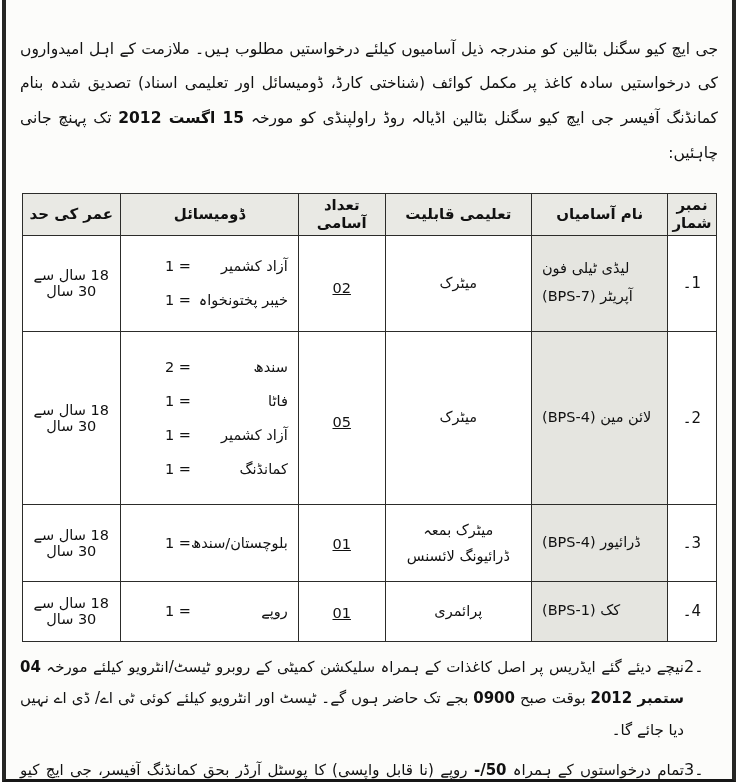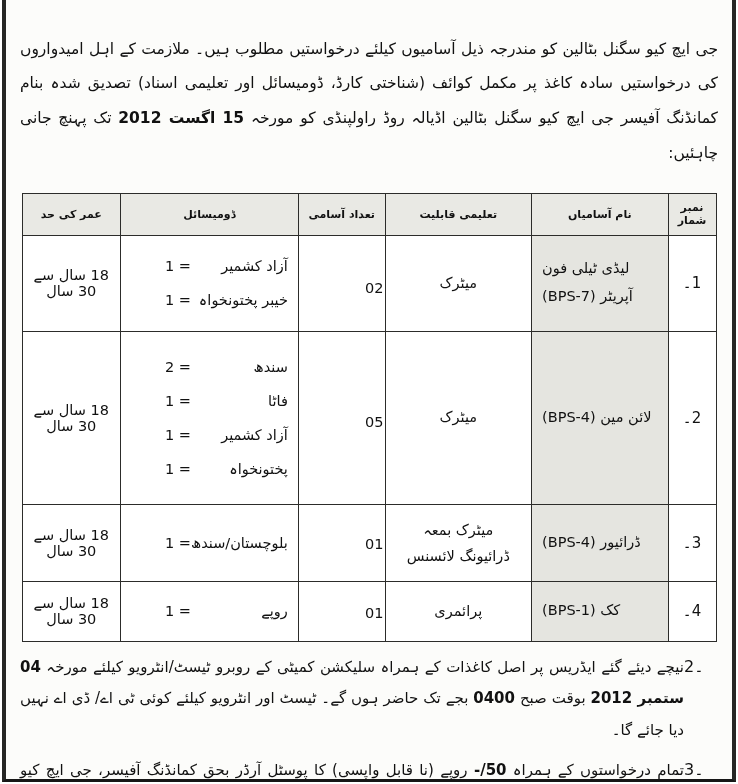--- a/index.html
+++ b/index.html
@@ -42,34 +42,34 @@
     width:695px;margin:3px auto 0 auto;
     border-collapse:collapse;
     background:#fff;
   }
   table.jobs th,table.jobs td{
     border:1.6px solid #2c2c2a;
     font-size:14.5px;
     vertical-align:middle;
   }
   table.jobs thead th{
-    height:37px;background:#e9e9e4;font-weight:bold;font-size:11px;
+    height:37px;background:#e9e9e4;font-weight:bold;font-size:15px;
     text-align:center;padding:2px 4px;
   }
   tr.r1 td{height:71px;}
   tr.r2 td{height:148px;}
   tr.r3 td{height:33px;}
   tr.r4 td{height:35px;}
   td.c-serial{text-align:center;}
   .serial-num,.note-num{direction:ltr;unicode-bidi:bidi-override;}
   .serial-num{font-size:15px;}
   td.c-name{background:#e5e5e0;text-align:left;padding:4px 10px;line-height:1.9;}
   .grade{direction:ltr;unicode-bidi:isolate;white-space:nowrap;}
   td.c-qual{text-align:center;padding:12px 12px;line-height:1.8;}
-  td.c-count{text-align:right;font-size:15px;vertical-align:top;padding-top:10px;}
+  td.c-count{text-align:center;font-size:15px;vertical-align:top;padding-top:10px;text-decoration:underline;}
   tr.r3 td.c-count,tr.r4 td.c-count{vertical-align:middle;padding-top:4px;}
   td.c-dom{padding:2px 10px 2px 44px;}
   .dom-line{
     display:flex;justify-content:space-between;align-items:center;
     direction:rtl;line-height:34px;
   }
   .dom-region{white-space:nowrap;}
   .dom-quota{direction:rtl;white-space:nowrap;}
   td.c-age{text-align:center;direction:rtl;}
   
@@ -138,21 +138,21 @@
             </div>
             <div class="dom-line">
               <span class="dom-region">فاٹا</span>
               <span class="dom-quota">= 1</span>
             </div>
             <div class="dom-line">
               <span class="dom-region">آزاد کشمیر</span>
               <span class="dom-quota">= 1</span>
             </div>
             <div class="dom-line">
-              <span class="dom-region">پختونخواہ</span>
+              <span class="dom-region">کمانڈنگ</span>
               <span class="dom-quota">= 1</span>
             </div>
           </td>
           <td class="c-age">18 سال سے 30 سال</td>
         </tr>
         <tr class="r3">
           <td class="c-serial"><span class="serial-num">۔3</span></td>
           <td class="c-name"><span>ڈرائیور </span><span class="grade">(BPS-4)</span></td>
           <td class="c-qual">میٹرک بمعہ ڈرائیونگ لائسنس</td>
           <td class="c-count">01</td>
@@ -176,21 +176,21 @@
             </div>
           </td>
           <td class="c-age">18 سال سے 30 سال</td>
         </tr>
       </tbody>
   </table>
 
   <div class="notes" id="notes">
       <div class="note">
         <div class="note-num">2۔</div>
-        <div class="note-text"><span>نیچے دیئے گئے ایڈریس پر اصل کاغذات کے ہمراہ سلیکشن کمیٹی کے روبرو ٹیسٹ/انٹرویو کیلئے مورخہ </span><span class="seg-bold">04 ستمبر 2012</span><span> بوقت صبح </span><span class="seg-bold">0400</span><span> بجے تک حاضر ہوں گے۔ ٹیسٹ اور انٹرویو کیلئے کوئی ٹی اے/ ڈی اے نہیں دیا جائے گا۔</span></div>
+        <div class="note-text"><span>نیچے دیئے گئے ایڈریس پر اصل کاغذات کے ہمراہ سلیکشن کمیٹی کے روبرو ٹیسٹ/انٹرویو کیلئے مورخہ </span><span class="seg-bold">04 ستمبر 2012</span><span> بوقت صبح </span><span class="seg-bold">0900</span><span> بجے تک حاضر ہوں گے۔ ٹیسٹ اور انٹرویو کیلئے کوئی ٹی اے/ ڈی اے نہیں دیا جائے گا۔</span></div>
       </div>
       <div class="note">
         <div class="note-num">3۔</div>
         <div class="note-text"><span>تمام درخواستوں کے ہمراہ </span><span class="seg-bold">50/-</span><span> روپے (نا قابل واپسی) کا پوسٹل آرڈر بحق کمانڈنگ آفیسر، جی ایچ کیو سگنل بٹالین راولپنڈی منسلک کریں۔ پوسٹل آرڈر کے بغیر موصول ہونے والی درخواستیں قبول نہیں کی جائیں گی۔</span></div>
       </div>
     </div>
 
 </div>
 
 </body></html>

